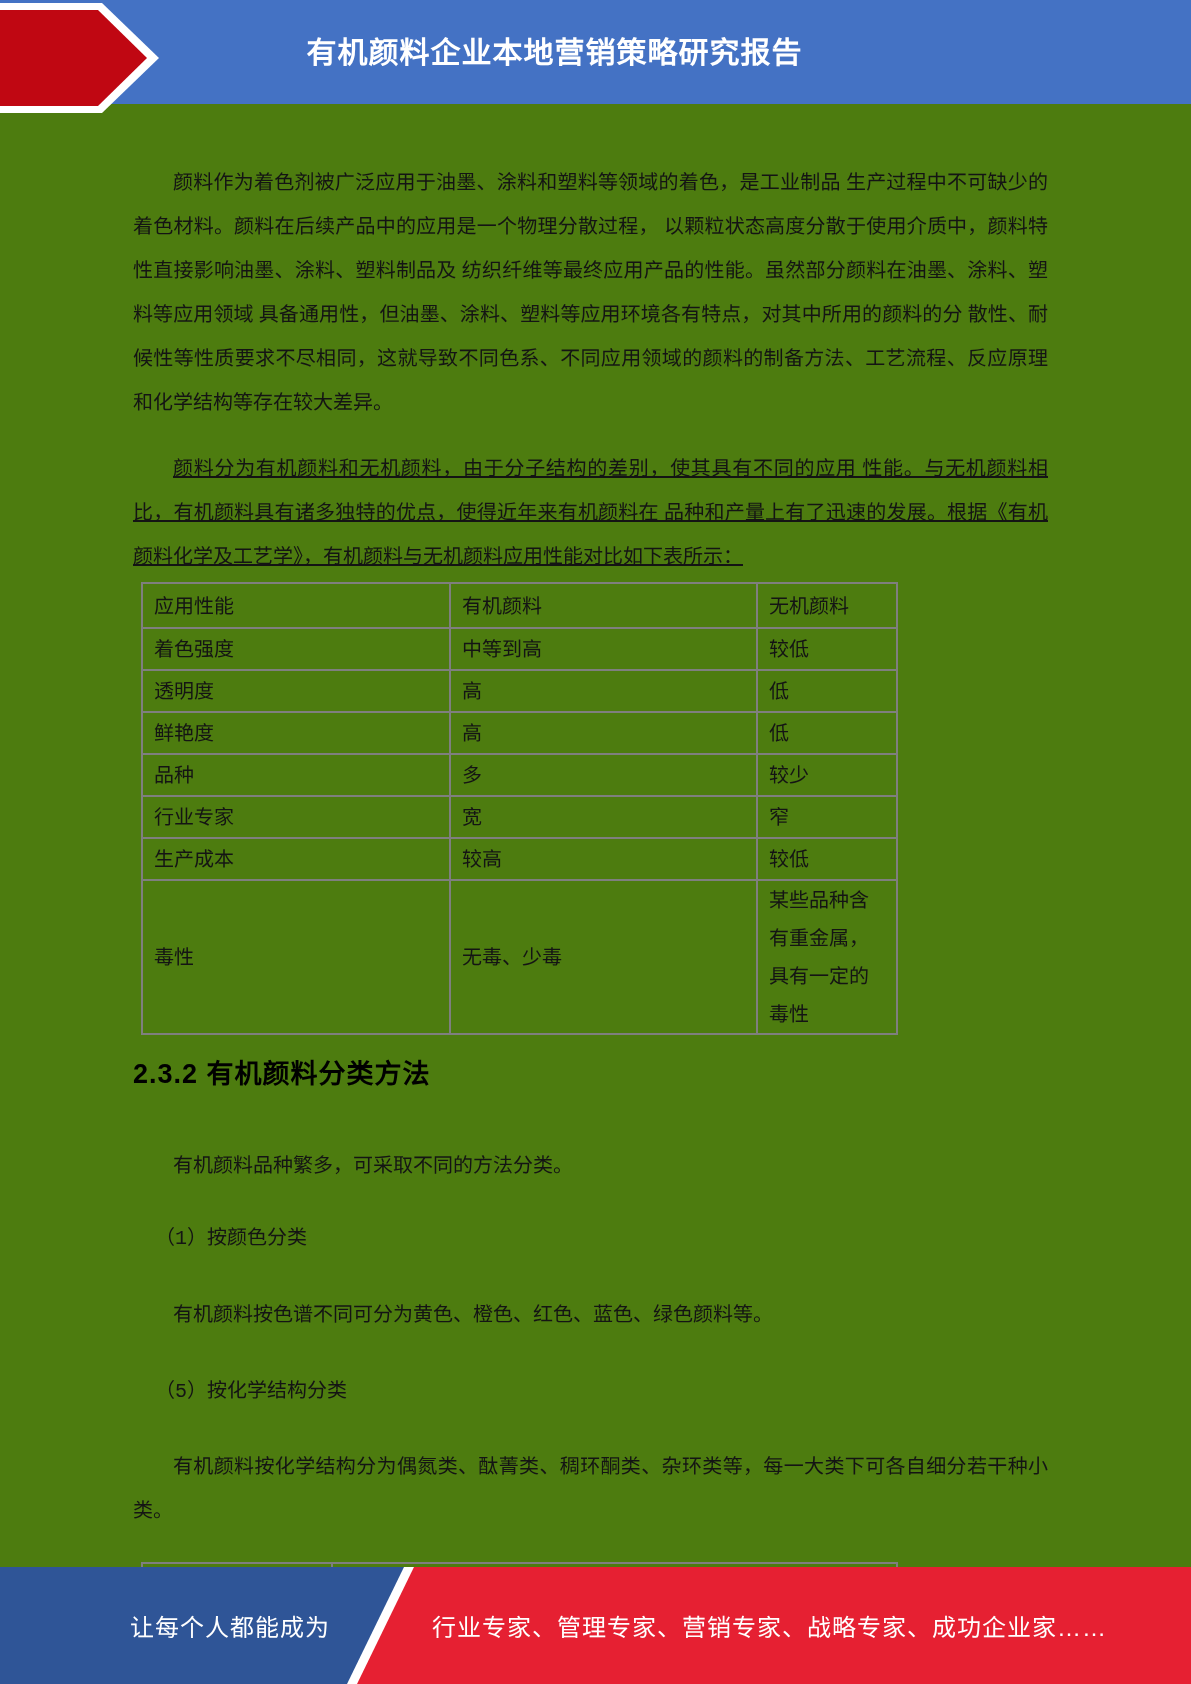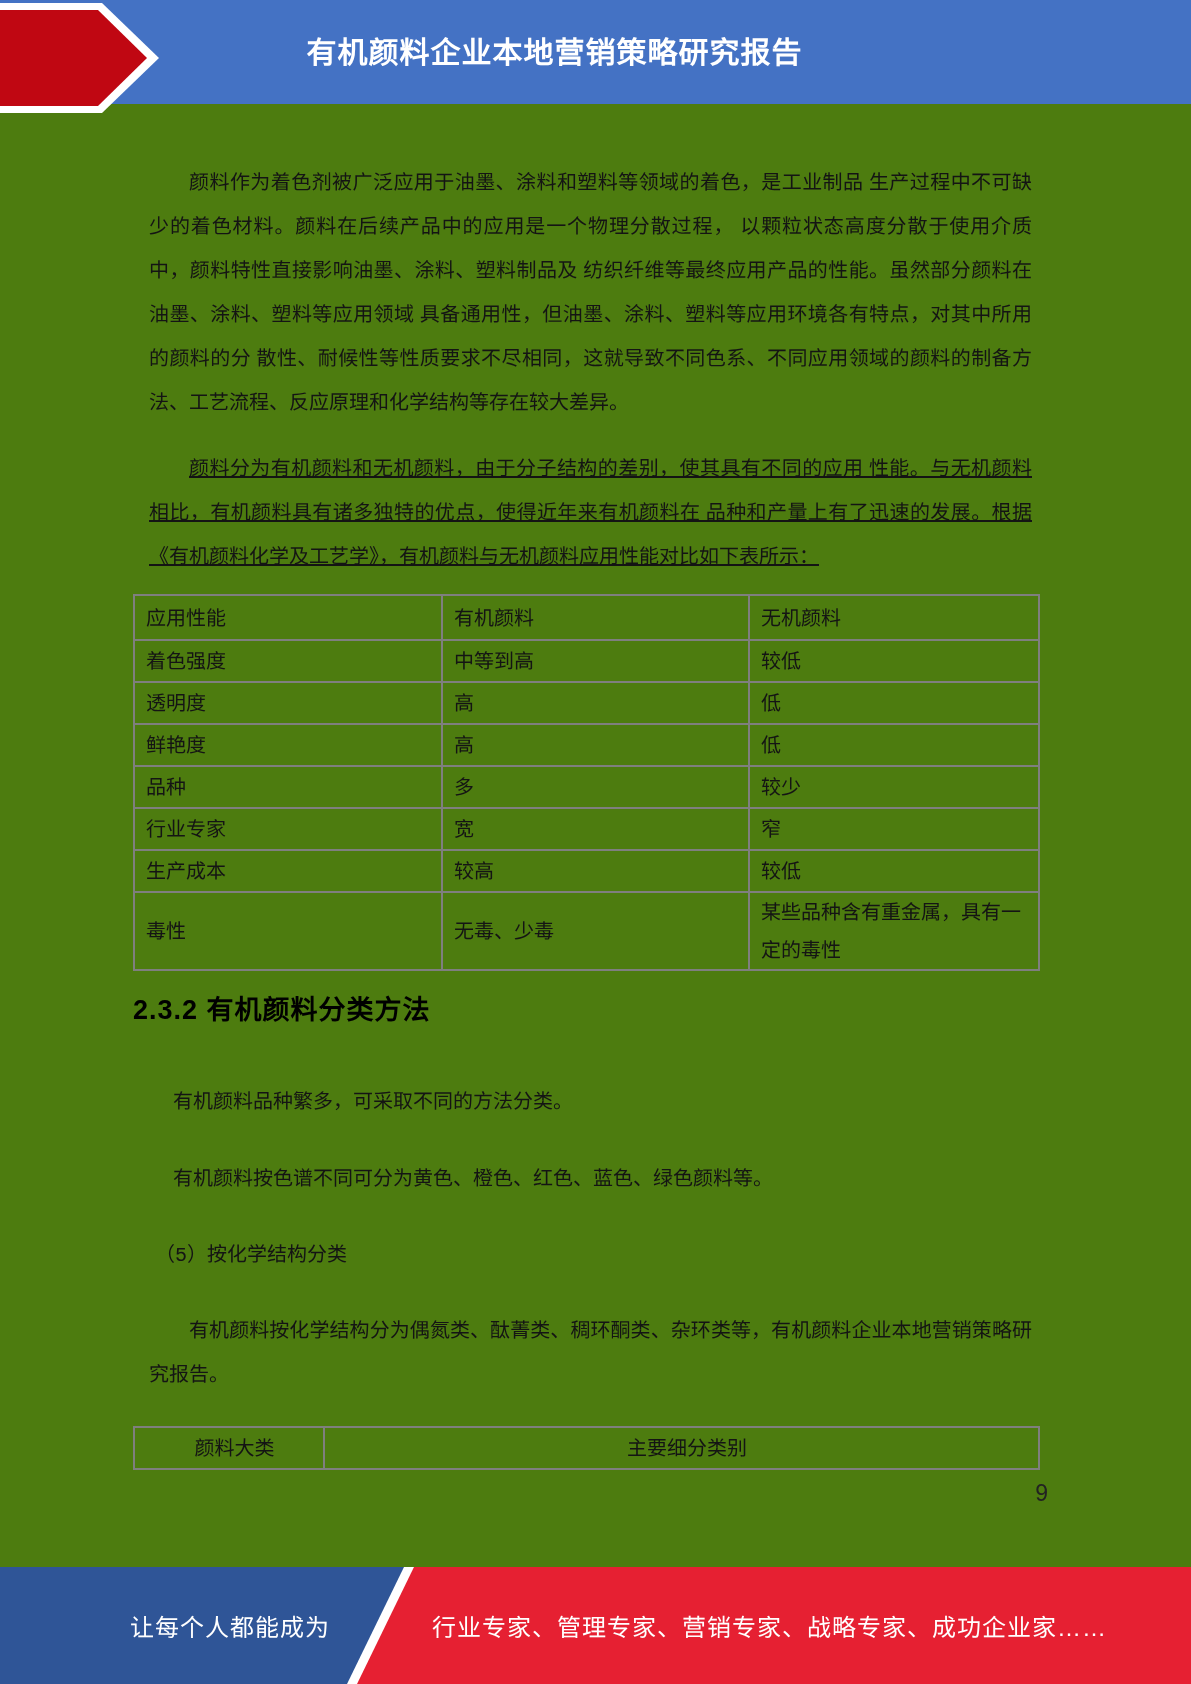--- a/index.html
+++ b/index.html
@@ -23,21 +23,21 @@
     display:flex;align-items:center;justify-content:center;
     font-family:"Liberation Sans","DejaVu Sans",sans-serif;
     font-weight:bold;font-size:30px;color:#ffffff;letter-spacing:1px;
   }
   .chevron{position:absolute;left:0;top:0;width:170px;height:118px;}
   
   .content{
     position:absolute;top:104px;left:133px;width:915px;
   }
   .body-par{
-    margin:16px;text-align:justify;text-indent:2em;
+    margin:0;text-align:justify;text-indent:2em;
     font-size:20px;line-height:44px;
   }
   .p1{margin-top:56px;}
   .p2{margin-top:22px;text-decoration:underline;}
   .line{
     margin:0;font-size:20px;line-height:44px;white-space:nowrap;font-family:Liberation Mono, monospace;
   }
   .indent2{text-indent:2em;}
   .indent1{text-indent:1.1em;}
   .sec-heading{
@@ -47,21 +47,22 @@
     letter-spacing:1px;
   }
   .m-intro{margin-top:56px;}
   .m-item1{margin-top:28px;}
   .m-desc1{margin-top:33px;}
   .m-item2{margin-top:32px;}
   .m-desc2{margin-top:30px;}
   
   table.doc{
     border-collapse:collapse;
-    width:907px;
+    margin-left:8px;
+    width:757px;
     table-layout:fixed;
     font-size:20px;
   }
   table.doc td{
     border:2px solid #7f7f7f;
     padding:0 0 0 11px;
     vertical-align:middle;
     line-height:40px;
     overflow:hidden;
   }
@@ -169,26 +170,27 @@
           <td>无毒、少毒</td>
           <td>某些品种含有重金属，具有一定的毒性</td>
         </tr>
       </tbody>
     </table>
 
     <h2 class="sec-heading">2.3.2 有机颜料分类方法</h2>
 
     <p class="line indent2 m-intro">有机颜料品种繁多，可采取不同的方法分类。</p>
 
+    <p class="line indent1 m-item1">（1）按颜色分类</p>
 
     <p class="line indent2 m-desc1">有机颜料按色谱不同可分为黄色、橙色、红色、蓝色、绿色颜料等。</p>
 
     <p class="line indent1 m-item2">（5）按化学结构分类</p>
 
-    <p class="body-par m-desc2">有机颜料按化学结构分为偶氮类、酞菁类、稠环酮类、杂环类等，有机颜料企业本地营销策略研究报告。</p>
+    <p class="body-par m-desc2">有机颜料按化学结构分为偶氮类、酞菁类、稠环酮类、杂环类等，每一大类下可各自细分若干种小类。</p>
 
     <table class="doc cls">
       <colgroup>
           <col style="width:190px">
           <col>
         </colgroup>
       <tbody>
         <tr class="hrow">
           <td>颜料大类</td>
           <td>主要细分类别</td>

